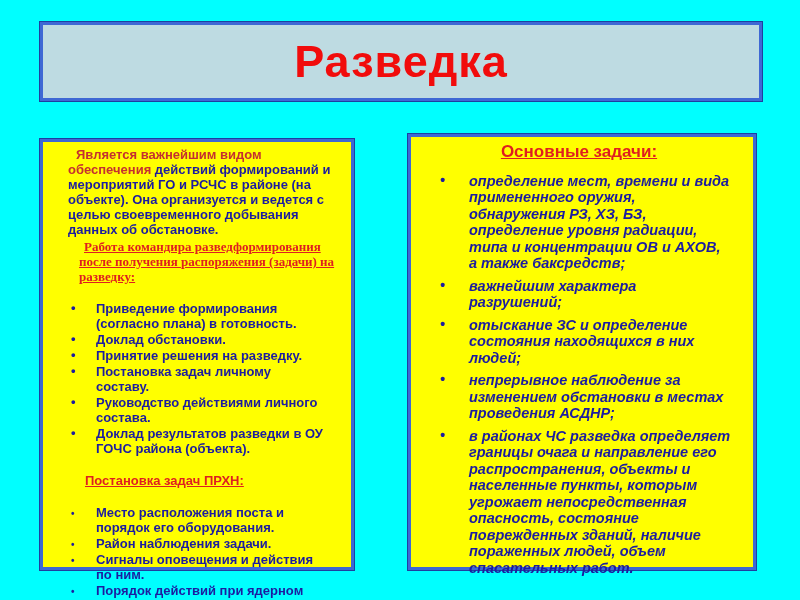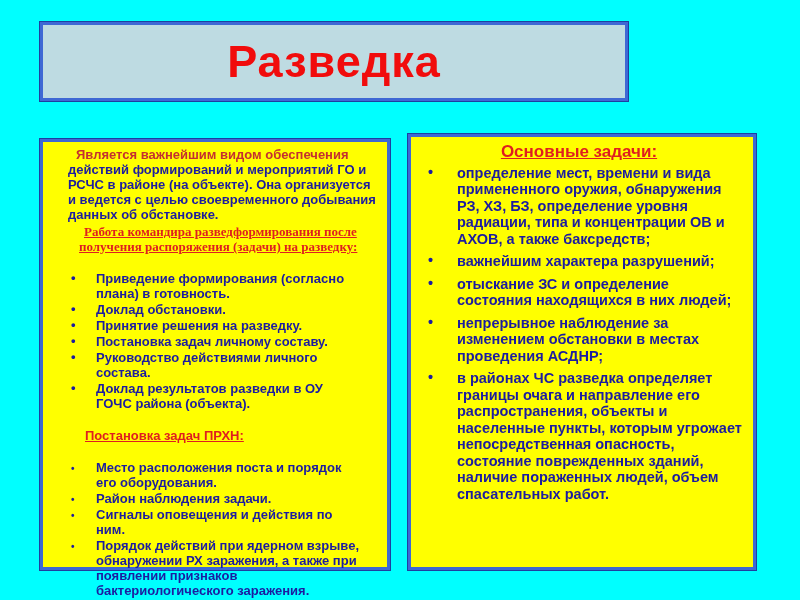--- a/index.html
+++ b/index.html
@@ -9,21 +9,21 @@
     font-family: "Liberation Sans", sans-serif;
     font-weight: bold;
     position: relative;
     overflow: hidden;
   }
 
   
   .title-banner {
     position: absolute;
     left: 40px; top: 22px;
-    width: 588px; height: 79px;
+    width: 722px; height: 79px;
     background: #BEDBE2;
     border: 3px solid #3E68D4;
     outline: 1px solid #1E3FA0;
     box-sizing: border-box;
     display: flex; align-items: center; justify-content: center;
   }
   .slide-title {
     color: #F10C0C;
     font-size: 45px;
     letter-spacing: 1px;
@@ -33,21 +33,21 @@
   .panel {
     position: absolute;
     background: #FFFF00;
     border: 3px solid #3E68D4;
     outline: 1px solid #1E3FA0;
     box-sizing: border-box;
     color: #1C1CA0;
   }
   .panel-left {
     left: 40px; top: 139px;
-    width: 350px; height: 431px;
+    width: 314px; height: 431px;
     font-size: 13px;
     line-height: 15px;
     padding: 4px 4px 4px 0;
   }
   .panel-right {
     left: 408px; top: 134px;
     width: 348px; height: 436px;
     font-size: 14.5px;
     line-height: 16.5px;
     padding: 5px 6px 5px 0;
@@ -96,22 +96,23 @@
   }
 
   
   .heading-main-tasks {
     text-align: center;
     font-size: 17px;
     margin: 2px 10px 4px 10px;
   }
   ul.task-list-right {
     list-style: none;
-    margin: 0;
+    margin: 12px;
     padding: 0;
+    font-style: italic;
   }
   ul.task-list-right li {
     position: relative;
     padding-left: 46px;
     padding-right: 4px;
     margin-bottom: 6px;
   }
   ul.task-list-right li::before {
     content: "\2022";
     position: absolute;

